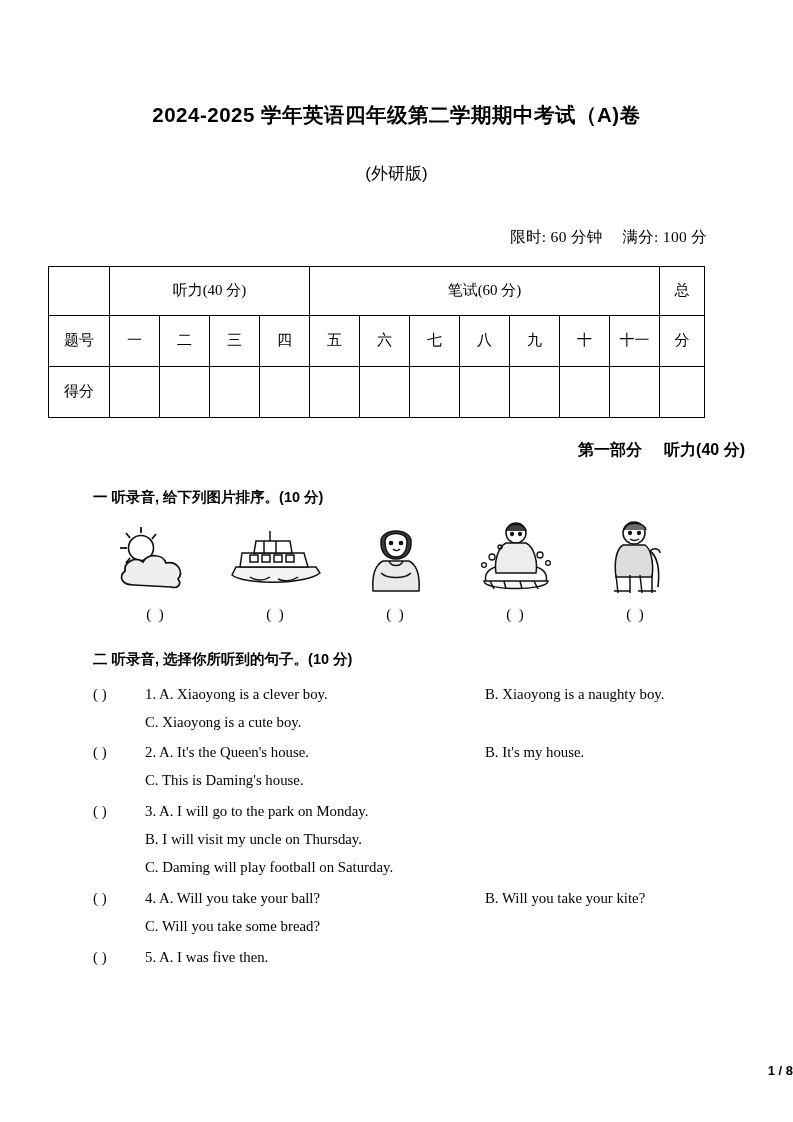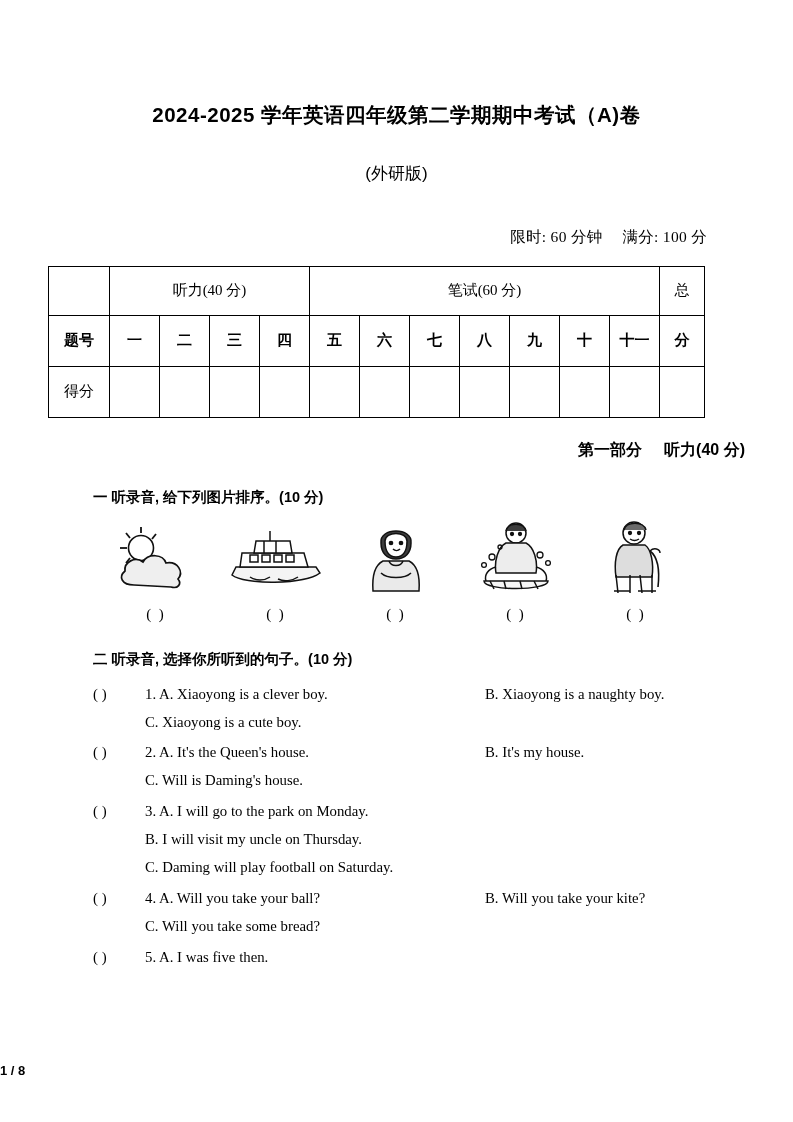--- a/index.html
+++ b/index.html
@@ -56,21 +56,21 @@
     table-layout: fixed;
   }
   table.score-table td {
     border: 1px solid #000;
     text-align: center;
     vertical-align: middle;
     font-size: 15px;
     height: 36px;
   }
   table.score-table tr.r1 td { height: 46px; }
-  table.score-table tr.r2 td { height: 48px; font-weight: bold; }
+  table.score-table tr.r2 td { height: 48px; }
   table.score-table tr.r3 td { height: 48px; }
   .col-label { width: 58px; }
   .col-total { width: 42px; }
 
   .part-title {
     text-align: right;
     font-size: 16px;
     font-weight: bold;
     font-family: "Liberation Sans", sans-serif;
     margin-top: 22px;
@@ -131,21 +131,21 @@
   .optB { width: 250px; }
   .subline {
     margin-left: 52px;
     margin-top: 5px;
   }
   .footer {
     position: absolute;
     bottom: 44px;
     left: 0;
     width: 793px;
-    text-align: left;
+    text-align: right;
     font-size: 13px;
     font-weight: bold;
     font-family: "Liberation Sans", sans-serif;
   }
   svg { display: block; }
 </style>
 </head>
 <body>
 
 <div class="page">
@@ -326,21 +326,21 @@
     </div>
     <div class="subline">C. Xiaoyong is a cute boy.</div>
 
     <div class="qline">
       <div class="qbracket">(          )</div>
       <div class="qmain">
         <div class="optA"><span>2.</span> <span>A. It's the Queen's house.</span></div>
         <div class="optB">B. It's my house.</div>
       </div>
     </div>
-    <div class="subline">C. Will is Daming's house.</div>
+    <div class="subline">C. This is Daming's house.</div>
 
     <div class="qline">
       <div class="qbracket">(          )</div>
       <div class="qmain">
         <div class="optA"><span>3.</span> <span>A. I will go to the park on Monday.</span></div>
       </div>
     </div>
     <div class="subline">B. I will visit my uncle on Thursday.</div>
     <div class="subline">C. Daming will play football on Saturday.</div>
 

